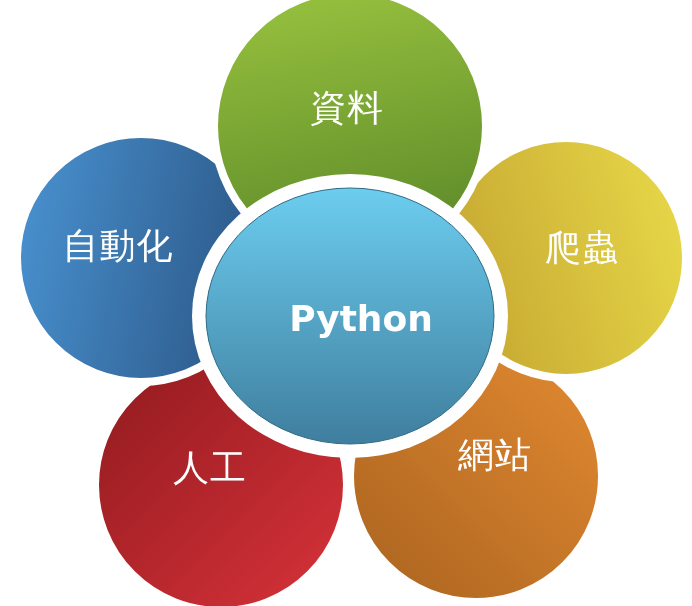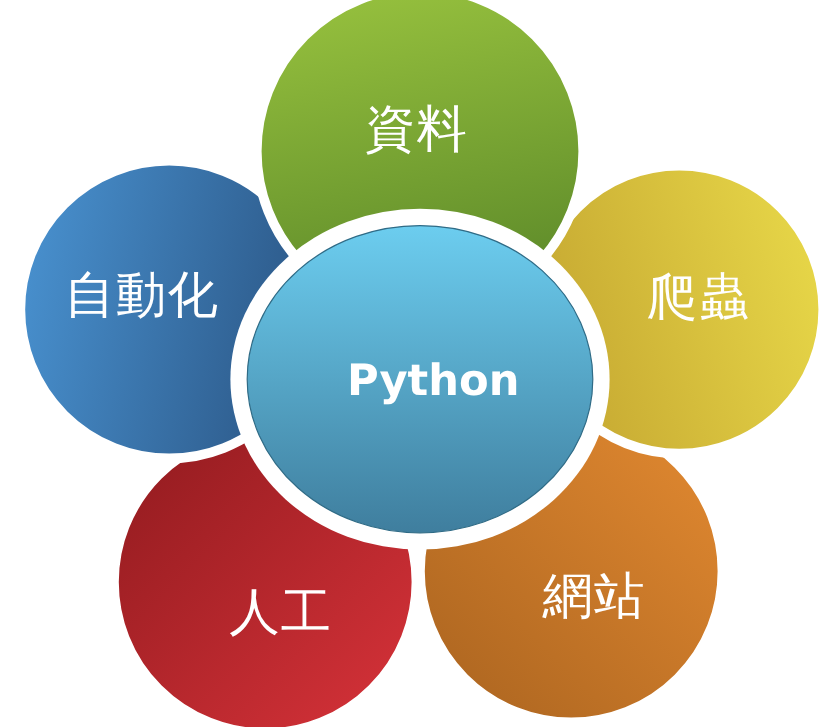--- a/index.html
+++ b/index.html
@@ -1,20 +1,20 @@
 <!DOCTYPE html>
 <html><head>
 <meta charset="utf-8">
 <style>
   html, body { margin:0; padding:0; background:#ffffff; }
   body { width:692px; height:606px; position:relative; overflow:hidden;
          font-family:"DejaVu Sans", "Liberation Sans", sans-serif; }
   svg.diagram { position:absolute; left:0; top:0; }
   .label { position:absolute; color:#ffffff; text-align:center;
-           font-size:42px; line-height:46px; letter-spacing:1px;
+           font-size:36px; line-height:46px; letter-spacing:1px;
            transform:translate(-50%,-50%); white-space:nowrap; }
   .center-label { position:absolute; color:#ffffff; font-weight:bold;
            font-size:36px; transform:translate(-50%,-50%);
            font-family:"DejaVu Sans", "Liberation Sans", sans-serif;margin-left:12px; }
 </style>
 </head>
 <body>
 
 <svg class="diagram" width="692" height="606" viewBox="0 0 692 606">
   <defs>
@@ -69,23 +69,23 @@
 <div class="center-label" style="left:349px; top:318px;">Python</div>
 
 <div class="label" style="left:347px; top:108px;">
   <div>資料</div>
 </div>
 
 <div class="label" style="left:582px; top:248px;">
   <div>爬蟲</div>
 </div>
 
-<div class="label" style="left:495px; top:497px;">
+<div class="label" style="left:495px; top:455px;font-family:Liberation Serif, serif;">
   <div>網站</div>
 </div>
 
-<div class="label" style="left:210px; top:510px;margin-left:24px;">
+<div class="label" style="left:210px; top:468px;">
   <div>人工</div>
 </div>
 
 <div class="label" style="left:118px; top:246px;">
   <div>自動化</div>
 </div>
 
 </body></html>

